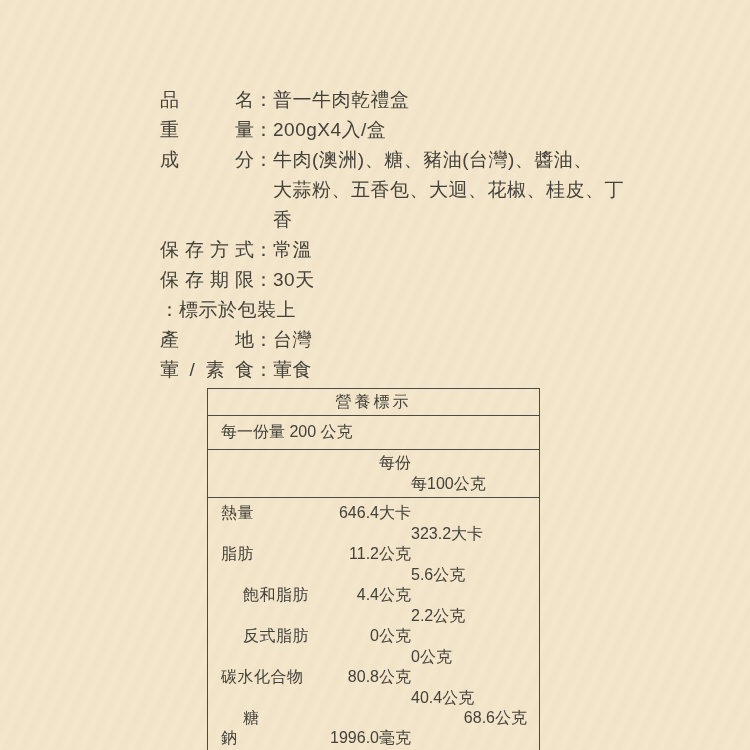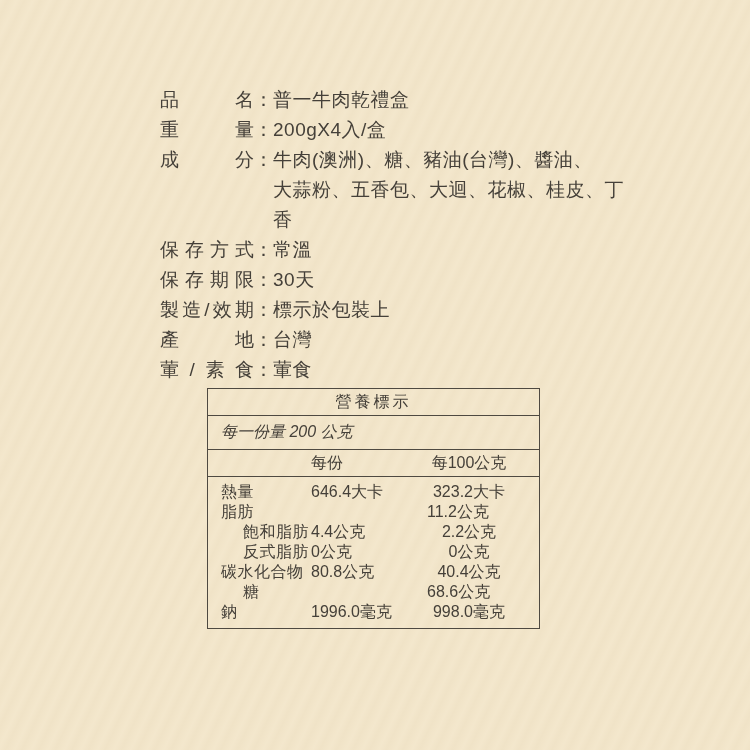--- a/index.html
+++ b/index.html
@@ -49,34 +49,33 @@
   .nt-title {
     text-align: center;
     line-height: 26px;
     letter-spacing: 3px;
     border-bottom: 1px solid #4e4941;
   }
   .nt-serving {
     padding: 4px 12px 5px 13px;
     line-height: 24px;
     border-bottom: 1px solid #4e4941;
-    font-style: italic;
   }
   .nt-header {
     display: flex;
     line-height: 26px;
     padding: 0 12px 0 13px;
     border-bottom: 1px solid #4e4941;
   }
   .nt-body { padding: 5px 12px 6px 13px; }
   .nt-row { display: flex; line-height: 20px; }
   .nt-label { flex: 1; letter-spacing: 0.5px; }
   .nt-row.indent .nt-label { padding-left: 22px; }
-  .nt-col1 { flex: none; width: 100px; text-align: left; }
-  .nt-col2 { flex: none; width: 116px; text-align: center; }
+  .nt-col1 { flex: none; width: 100px; text-align: right; }
+  .nt-col2 { flex: none; width: 116px; text-align: left; margin-top: 21px; }
 </style>
 </head>
 <body>
 
 <div class="canvas">
 
   <div class="info-block">
     <div class="info-row">
       <span class="info-label">品名</span>
       <span class="info-colon">：</span>
@@ -102,21 +101,20 @@
       <span class="info-value">常溫</span>
     </div>
 
     <div class="info-row">
       <span class="info-label">保存期限</span>
       <span class="info-colon">：</span>
       <span class="info-value">30天</span>
     </div>
 
     <div class="info-row">
-      <span class="info-label">製造/效期</span>
       <span class="info-colon">：</span>
       <span class="info-value">標示於包裝上</span>
     </div>
 
     <div class="info-row">
       <span class="info-label">產地</span>
       <span class="info-colon">：</span>
       <span class="info-value">台灣</span>
     </div>
 
@@ -141,20 +139,21 @@
     <div class="nt-row">
       <span class="nt-label">熱量</span>
       <span class="nt-col1">646.4大卡</span>
       <span class="nt-col2">323.2大卡</span>
     </div>
 
 
     <div class="nt-row">
       <span class="nt-label">脂肪</span>
       <span class="nt-col1">11.2公克</span>
+      <span class="nt-col2">5.6公克</span>
     </div>
 
     <div class="nt-row indent">
       <span class="nt-label">飽和脂肪</span>
       <span class="nt-col1">4.4公克</span>
       <span class="nt-col2">2.2公克</span>
     </div>
 
     <div class="nt-row indent">
       <span class="nt-label">反式脂肪</span>

